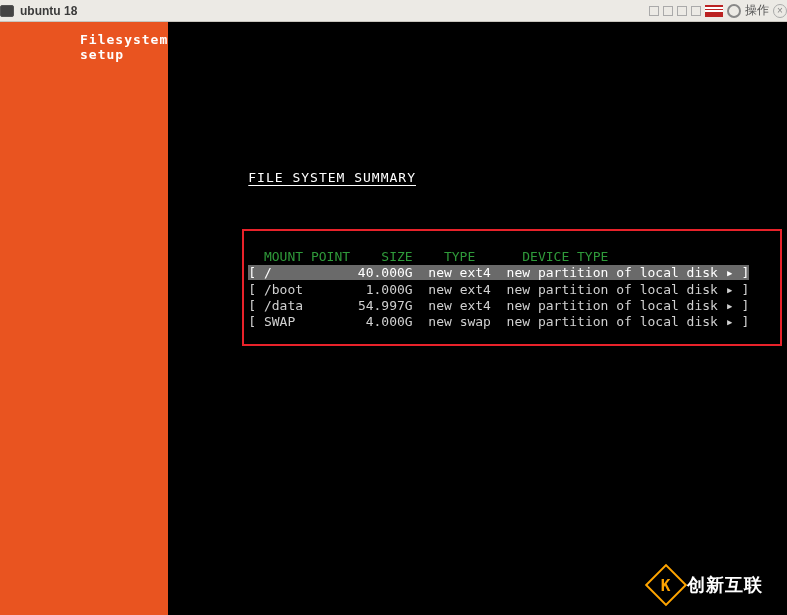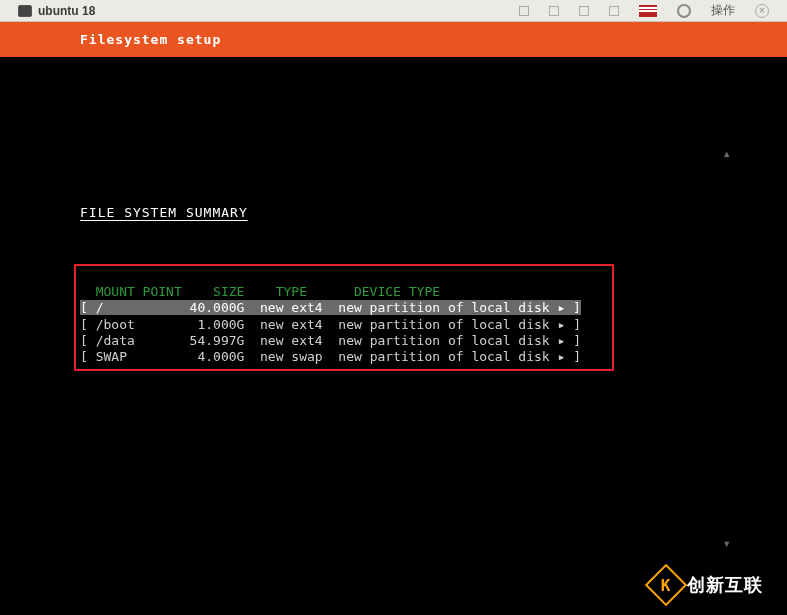--- a/index.html
+++ b/index.html
@@ -11,35 +11,35 @@
     width: 787px;
     height: 615px;
     overflow: hidden;
   }
   
   .vm-titlebar {
     background: #eceae5;
     height: 22px;
     display: flex;
     align-items: center;
-    padding: 0 18px;
+    padding: 0 0;
     color: #3b3b3b;
     border-bottom: 1px solid #c8c5bd;
     font-family: sans-serif;
     font-size: 12px;
   }
   .vm-titlebar .monitor-icon {
     width: 14px; height: 12px;
     border: 1.5px solid #555;
     background: #444;
     margin-right: 6px;
     border-radius: 2px;
   }
   .vm-titlebar .title { font-weight: bold; flex: 1; }
-  .vm-titlebar .right { display: flex; align-items: center; gap: 20px; color: #888; }
+  .vm-titlebar .right { display: flex; align-items: center; gap: 4px; color: #888; }
   .vm-titlebar .win-icon {
     width: 10px; height: 10px; border: 1px solid #aaa;
   }
   .vm-titlebar .flag {
     width: 18px; height: 12px;
     background: linear-gradient(to bottom, #bb2222 0 15%, #fff 15% 30%, #bb2222 30% 45%, #fff 45% 60%, #bb2222 60% 100%);
     position: relative;
   }
   .vm-titlebar .gear {
     width: 14px; height: 14px; border: 2px solid #888; border-radius: 50%;
@@ -47,21 +47,20 @@
   .vm-titlebar .close-x {
     width: 14px; height: 14px; border: 1px solid #aaa; border-radius: 50%;
     display:flex; align-items:center; justify-content:center; font-size:10px;
   }
   .vm-titlebar .action { color:#555; font-size:12px; }
 
   .installer {
     background: #000;
     height: 593px;
     display: flex;
-    flex-direction: column;
   }
   .orange-bar {
     background: #e95420;
     color: #fff;
     padding: 10px 0 10px 80px;
     font-weight: bold;
     letter-spacing: 1px;
   }
   .screen {
     flex: 1;
@@ -72,21 +71,21 @@
   }
   .sect-head {
     color: #fff;
     letter-spacing: 1px;
     text-decoration: underline;
     text-underline-offset: 3px;
     margin-bottom: 10px;
   }
   .fs-summary {
     border: 2px solid #e8222a;
-    padding: 2px 4px 4px 4px;
+    padding: 2px 4px 14px 4px;
     margin: 0 -6px 18px -6px;
     width: 540px;
   }
   .col-head {
     color: #2f9a3a;
   }
   .row {
     color: #d0d0d0;
   }
   .row.sel {

